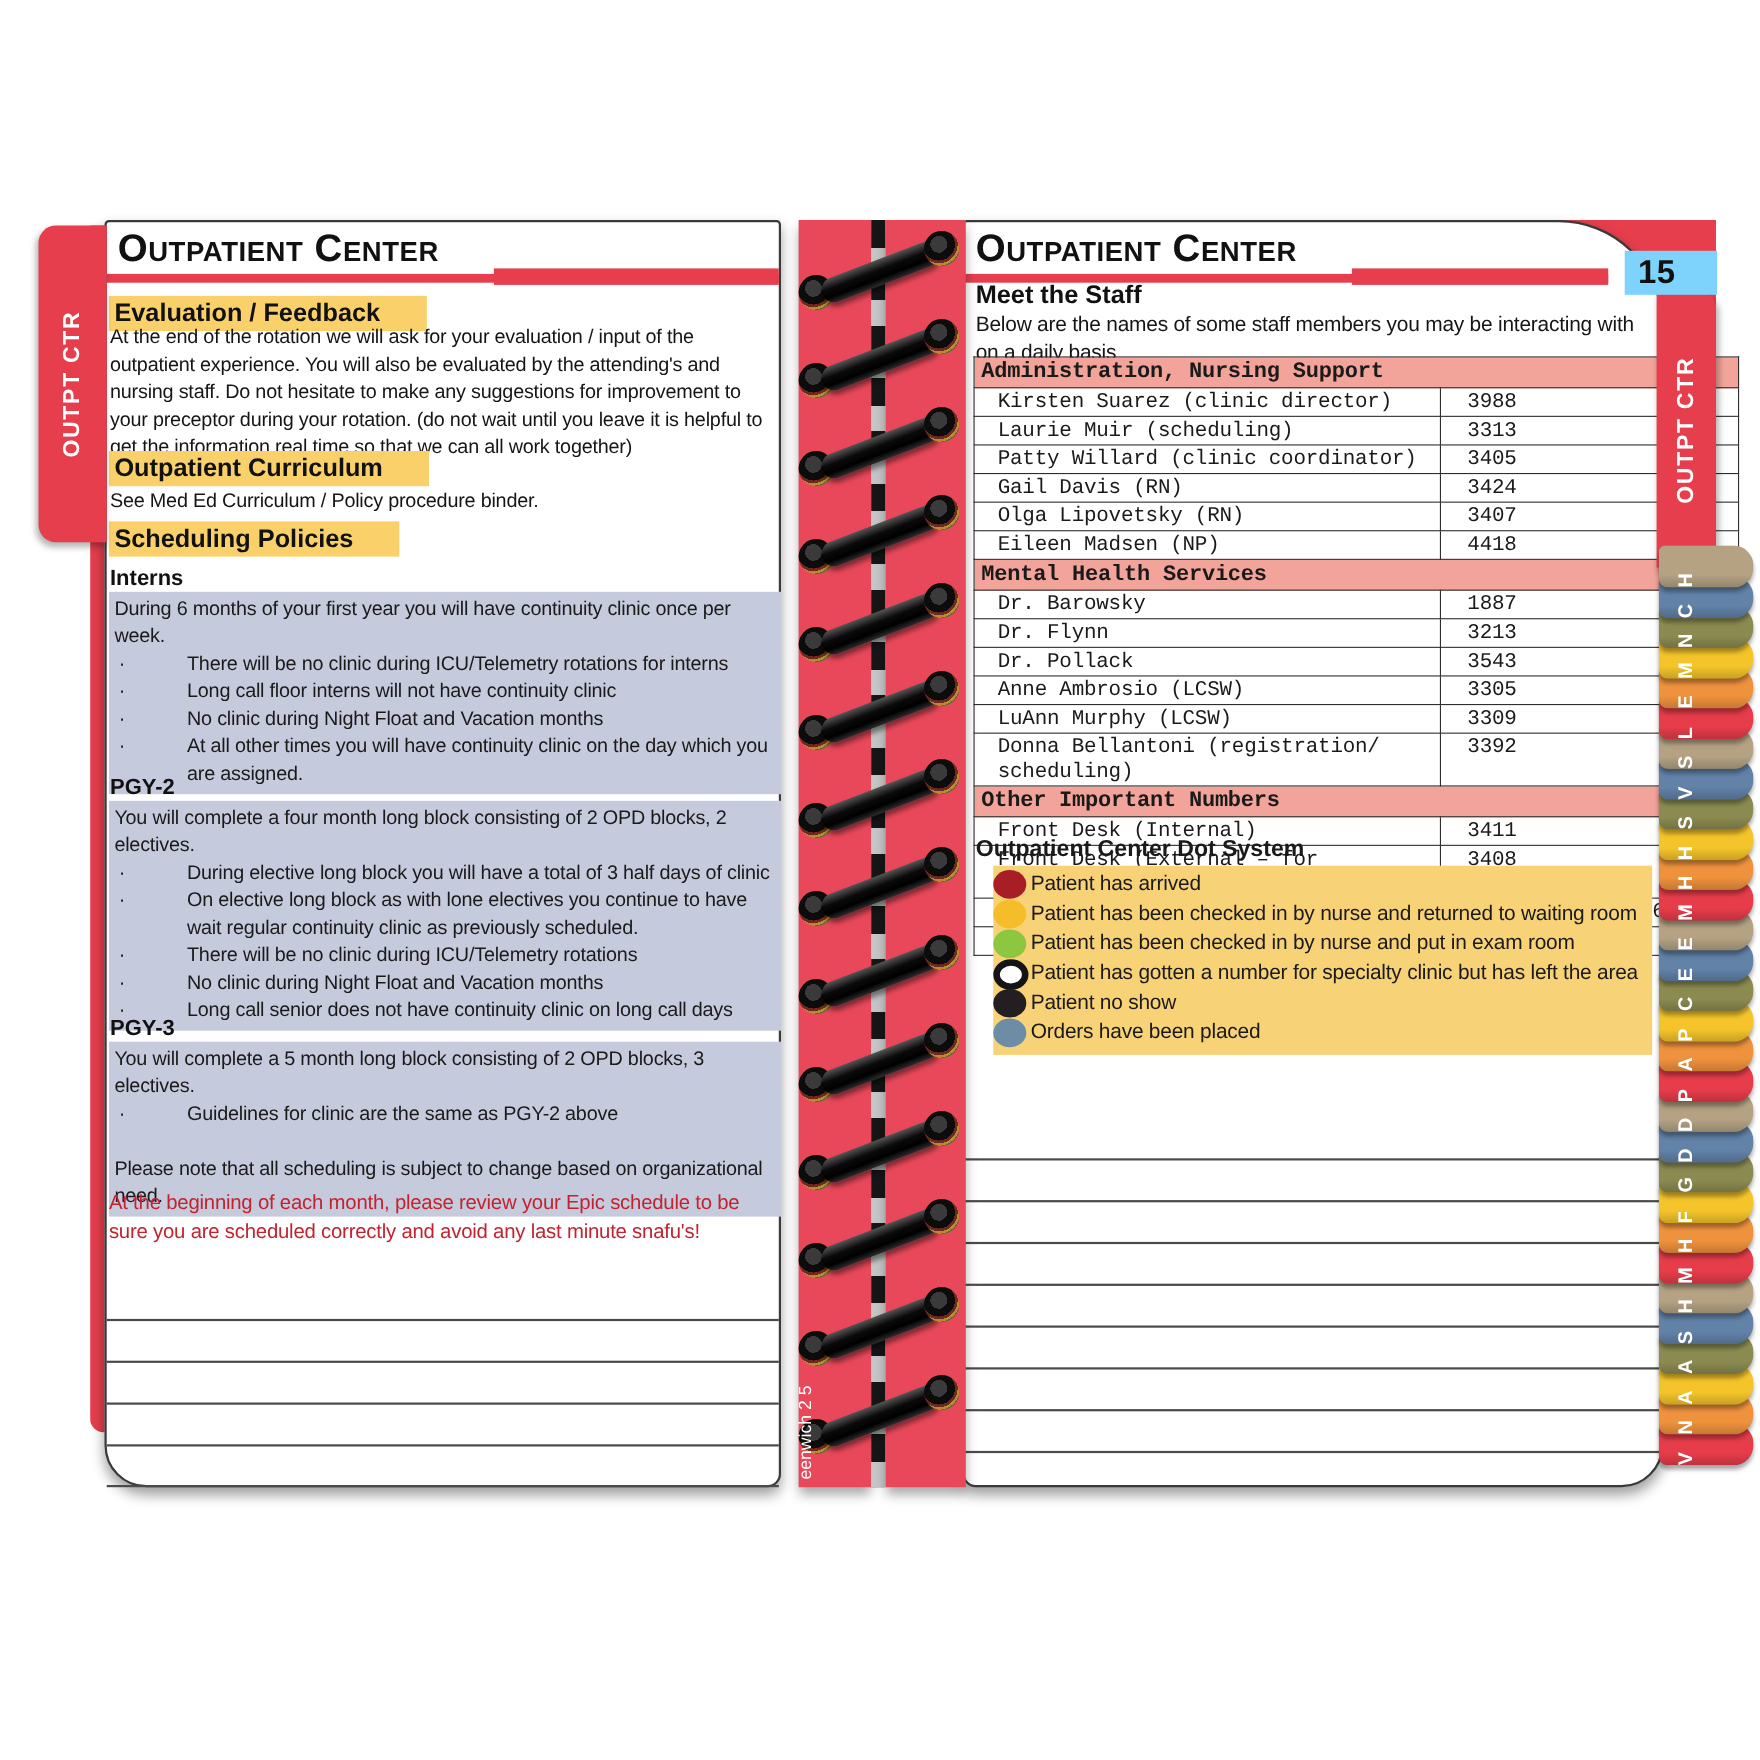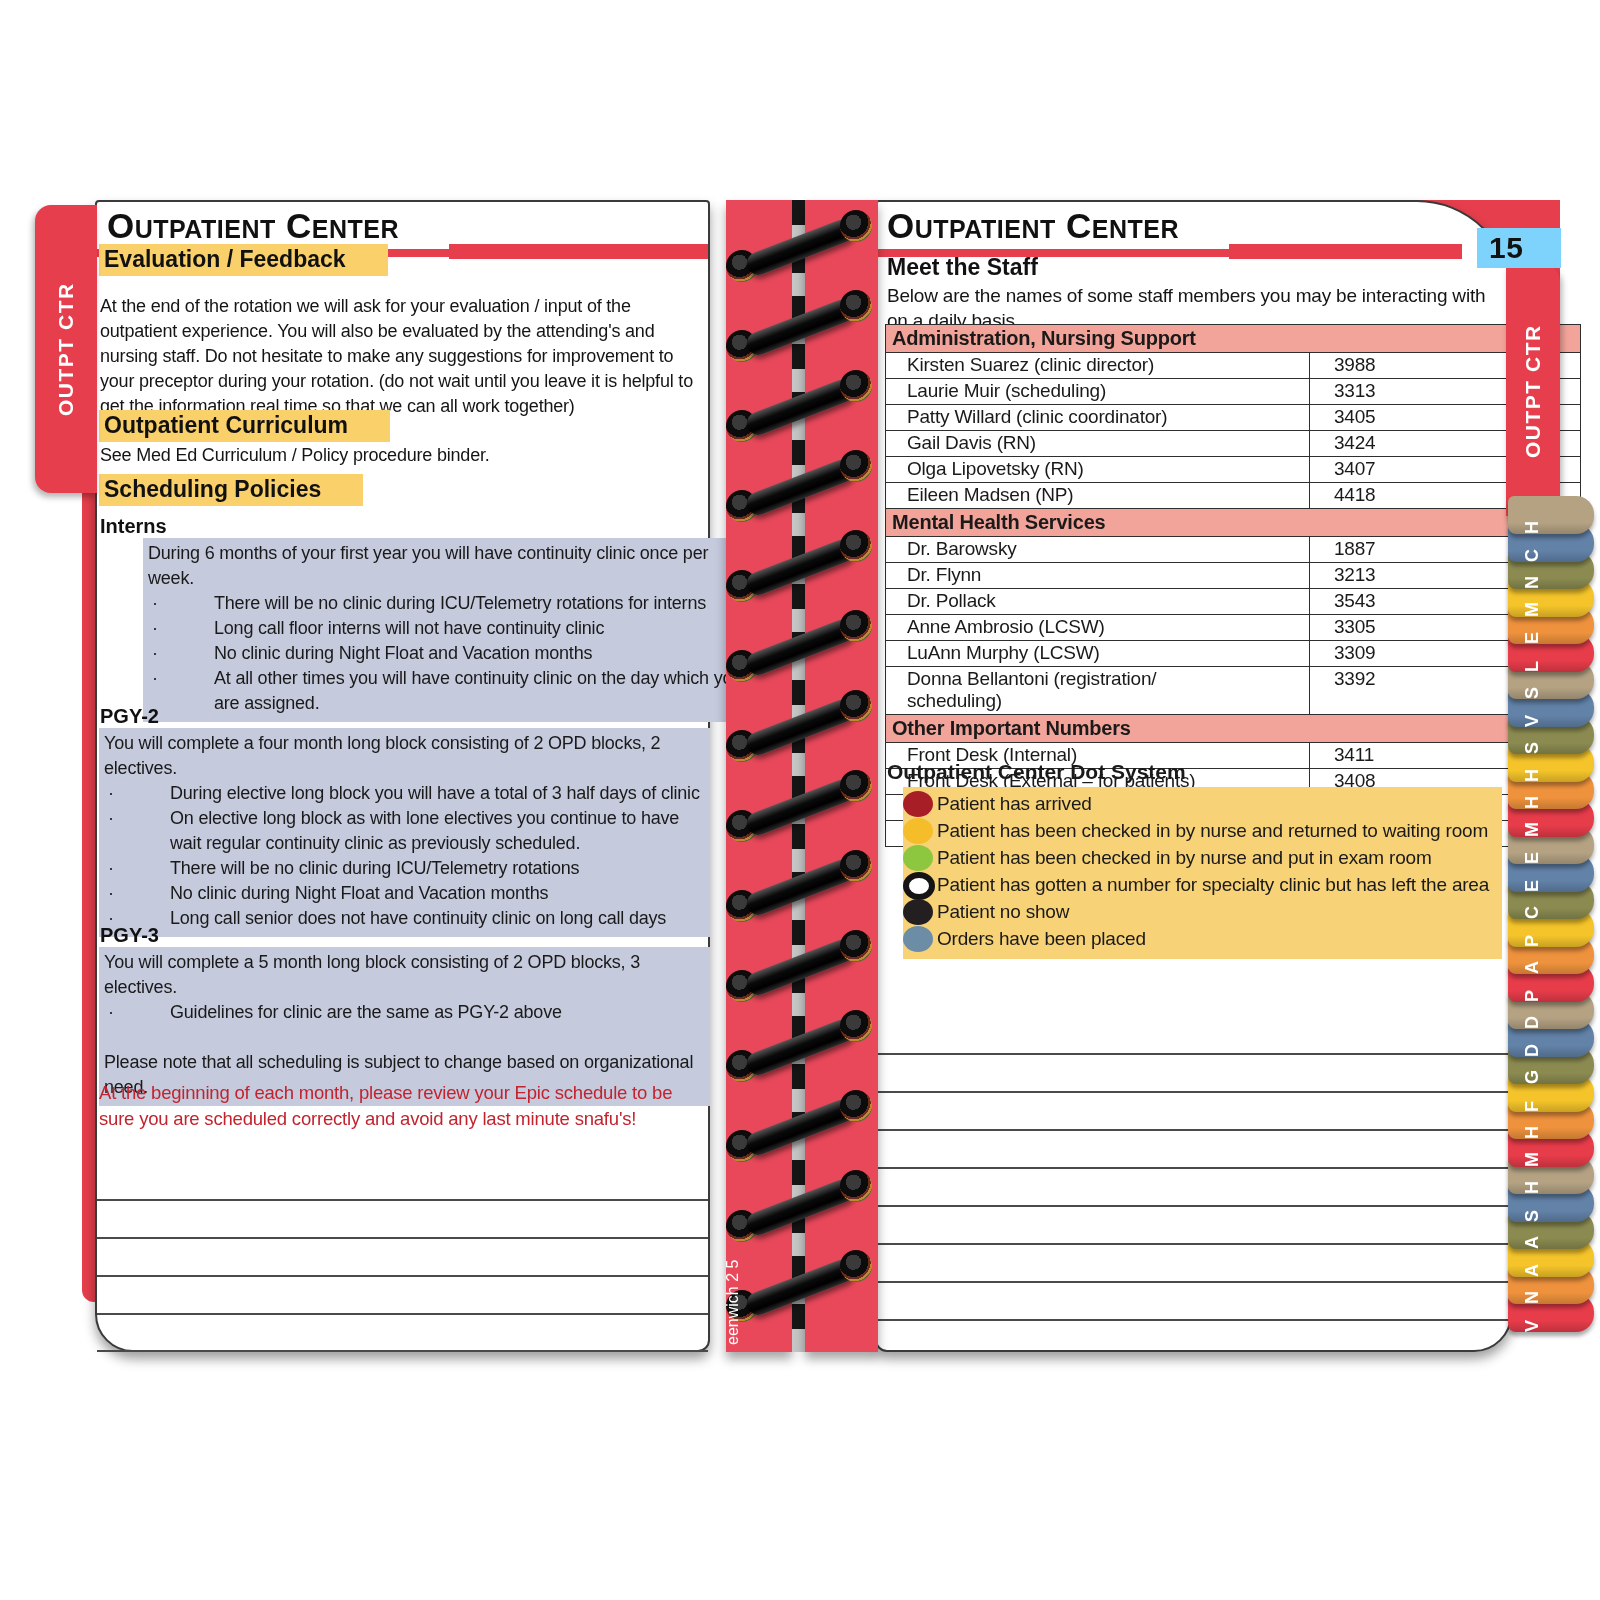--- a/index.html
+++ b/index.html
@@ -30,21 +30,21 @@
   .bdot{width:62px;padding-left:4px;flex:none;}
   .btxt{flex:1;}
   .grp-note{margin-top:25px;}
   .epic-note{position:absolute;left:2px;width:608px;font-size:18.5px;line-height:26px;
              color:#c2232e;letter-spacing:-.2px;}
 
   .ruled{position:absolute;left:0;right:0;height:0;border-top:2px solid #4a4a4a;}
 
   
   #staff-table{position:absolute;left:8px;top:122px;width:696px;border-collapse:collapse;
-               font-size:19px;letter-spacing:-.2px;}
+               font-size:19px;letter-spacing:-.2px;font-family:Liberation Mono, monospace;}
   #staff-table td{border:1.5px solid #2e2e2e;padding:1px 4px 2px 4px;vertical-align:top;}
   #staff-table tr.sec td{background:#f2a49a;font-weight:700;font-size:20px;padding:2px 6px;}
   #staff-table td.name{width:61%;padding-left:21px;white-space:pre-line;}
   #staff-table td.ext{padding-left:24px;}
 
   .dot-heading{position:absolute;left:10px;top:558px;font-size:21px;font-weight:700;}
   #dot-box{position:absolute;left:26px;right:8px;top:585px;background:#f7d277;
            padding:3px 8px 7px 4px;box-sizing:border-box;}
   .dot-item{position:relative;margin-left:30px;font-size:19px;line-height:25px;
             letter-spacing:-.2px;padding:1px 0;}
@@ -99,30 +99,30 @@
 
 <div id="corner-red"></div>
 <div id="right-strip"></div>
 <div id="left-strip"></div>
 
 <div class="page" id="left-page">
   <div class="page-title">Outpatient Center</div>
   <div class="redbar"></div>
   <div class="redbar-thick"></div>
 
-  <div class="hl-head" style="left:2px;top:42px;">Evaluation / Feedback</div>
+  <div class="hl-head" style="left:2px;top:67px;">Evaluation / Feedback</div>
   <div class="body-text" style="left:3px;top:92px;width:608px;">At the end of the rotation we will ask for your evaluation / input of the outpatient experience. You will also be evaluated by the attending's and nursing staff. Do not hesitate to make any suggestions for improvement to your preceptor during your rotation. (do not wait until you leave it is helpful to get the information real time so that we can all work together)</div>
 
   <div class="hl-head" style="left:2px;top:208px;">Outpatient Curriculum</div>
   <div class="body-text" style="left:3px;top:241px;width:608px;">See Med Ed Curriculum / Policy procedure binder.</div>
 
   <div class="hl-head" style="left:2px;top:272px;">Scheduling Policies</div>
 
   <div class="grp-title" style="left:3px;top:313px;">Interns</div>
-  <div class="grp-box" style="top:336px;margin-left:44px;">
+  <div class="grp-box" style="top:336px;">
       <div>During 6 months of your first year you will have continuity clinic once per week.</div>
       <div class="brow">
         <span class="bdot">·</span>
         <span class="btxt">There will be no clinic during ICU/Telemetry rotations for interns</span>
       </div>
       <div class="brow">
         <span class="bdot">·</span>
         <span class="btxt">Long call floor interns will not have continuity clinic</span>
       </div>
       <div class="brow">

